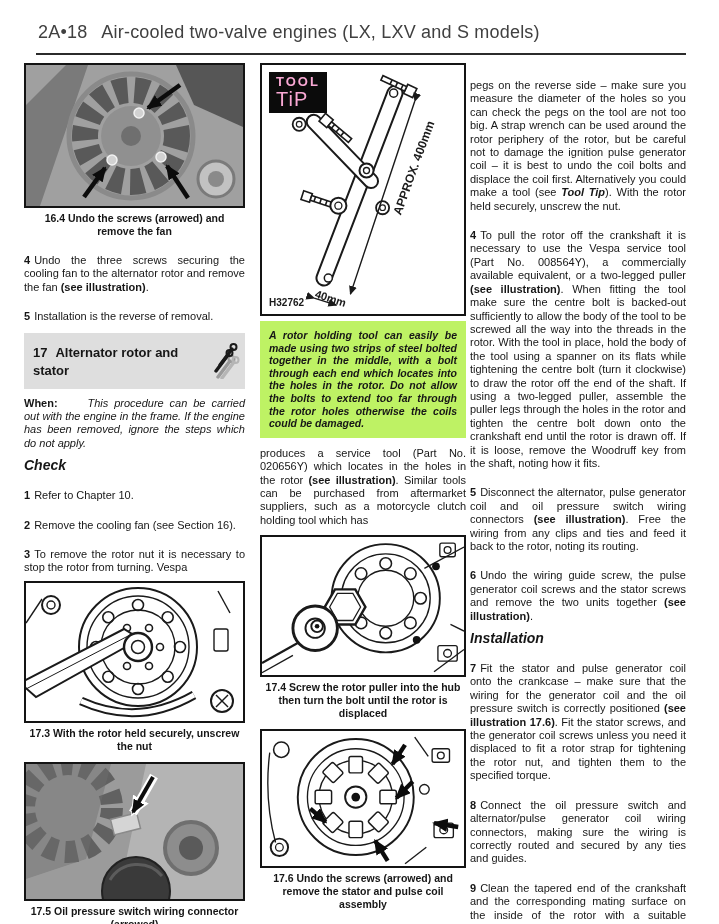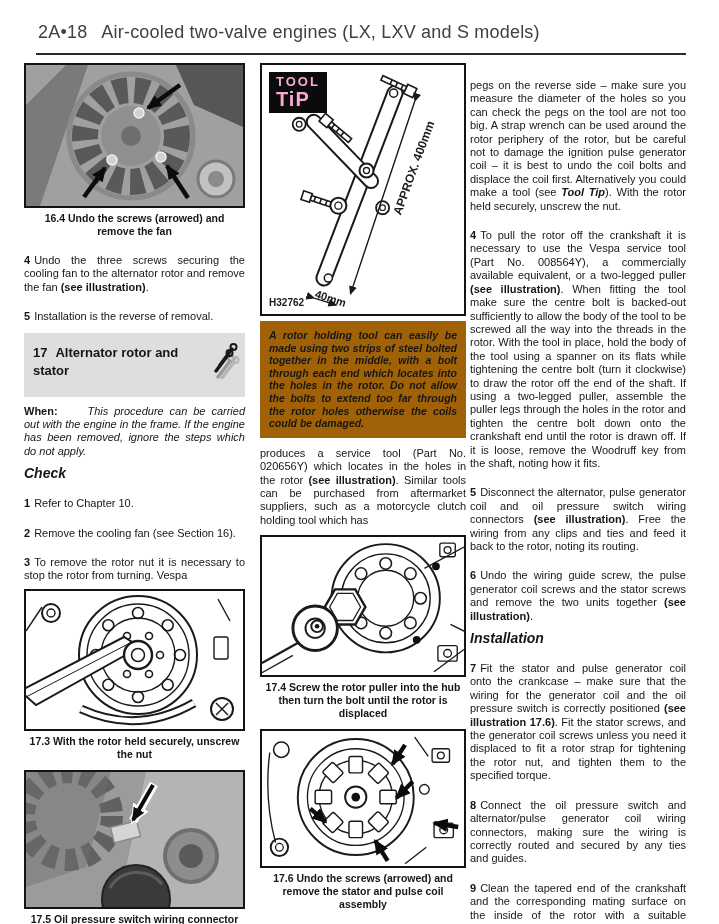--- a/index.html
+++ b/index.html
@@ -16,30 +16,30 @@
   .fig svg{display:block;width:100%;height:100%;}
   .figcap{font-weight:bold;font-size:10.5px;line-height:13px;text-align:center;margin:4px 2px 9px;}
   .para{font-size:11px;line-height:13.4px;text-align:justify;margin:16px 0 1px;}
   .para .num{font-weight:bold;margin-right:4px;}
   .para b{font-weight:bold;}
   .bi{font-weight:bold;font-style:italic;}
   .subhead{font-size:14px;font-weight:bold;font-style:italic;margin:7px 0 3px;}
   .note{font-size:11px;line-height:13.4px;text-align:justify;margin:2px 0 4px;}
   .note b{font-weight:bold;}
   .note i{font-style:italic;margin-left:24px;}
-  .secbox{position:relative;background:#dedede;margin:9px 0 8px;padding:10px 42px 18px 9px;
+  .secbox{position:relative;background:#dedede;margin:9px 0 8px;padding:10px 42px 10px 9px;
           min-height:32px;box-sizing:border-box;}
   .secbox .sectitle{font-size:13px;font-weight:bold;}
   .secbox .secnum{margin-right:8px;}
   .spanners{position:absolute;right:5px;top:8px;}
   .tooltip-frame{position:relative;border:2px solid #141414;box-sizing:border-box;width:100%;height:253px;background:#fff;}
   .tooltip-logo{position:absolute;left:7px;top:7px;background:#0b0b0b;color:#f9a8d4;padding:3px 7px 4px;line-height:1;}
   .tooltip-logo .l1{font-size:13px;font-weight:bold;letter-spacing:2px;}
-  .tooltip-logo .l2{font-size:20px;font-weight:bold;letter-spacing:1px;margin-top:1px;}
-  .tipcap{background:#a16207;margin-top:5px;padding:8px 9px;font-size:10.5px;line-height:12.6px;
+  .tooltip-logo .l2{font-size:20px;font-weight:normal;letter-spacing:1px;margin-top:1px;}
+  .tipcap{background:#bef264;margin-top:5px;padding:8px 9px;font-size:10.5px;line-height:12.6px;
           font-weight:bold;font-style:italic;text-align:justify;}
   .mt6{margin-top:6px;} .mt8{margin-top:8px;} .mt9{margin-top:9px;}
 </style>
 </head>
 <body>
 
 <div class="page">
 
   <div class="hdr">
     <span class="pg">2A•18</span><span>Air-cooled two-valve engines (LX, LXV and S models)</span>

